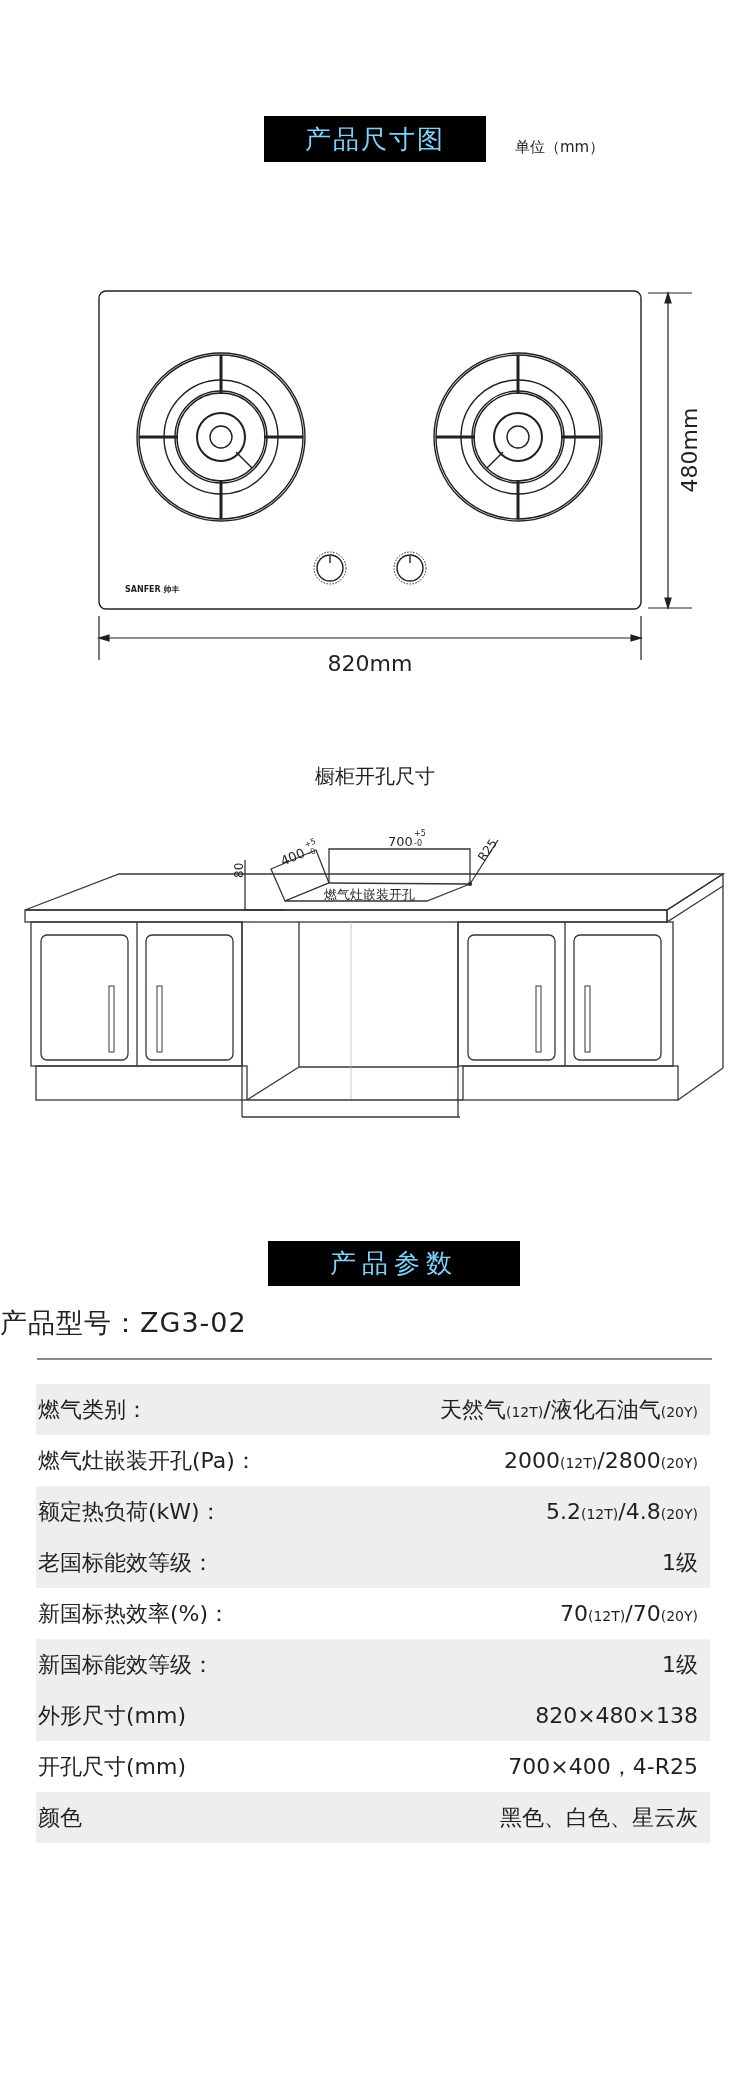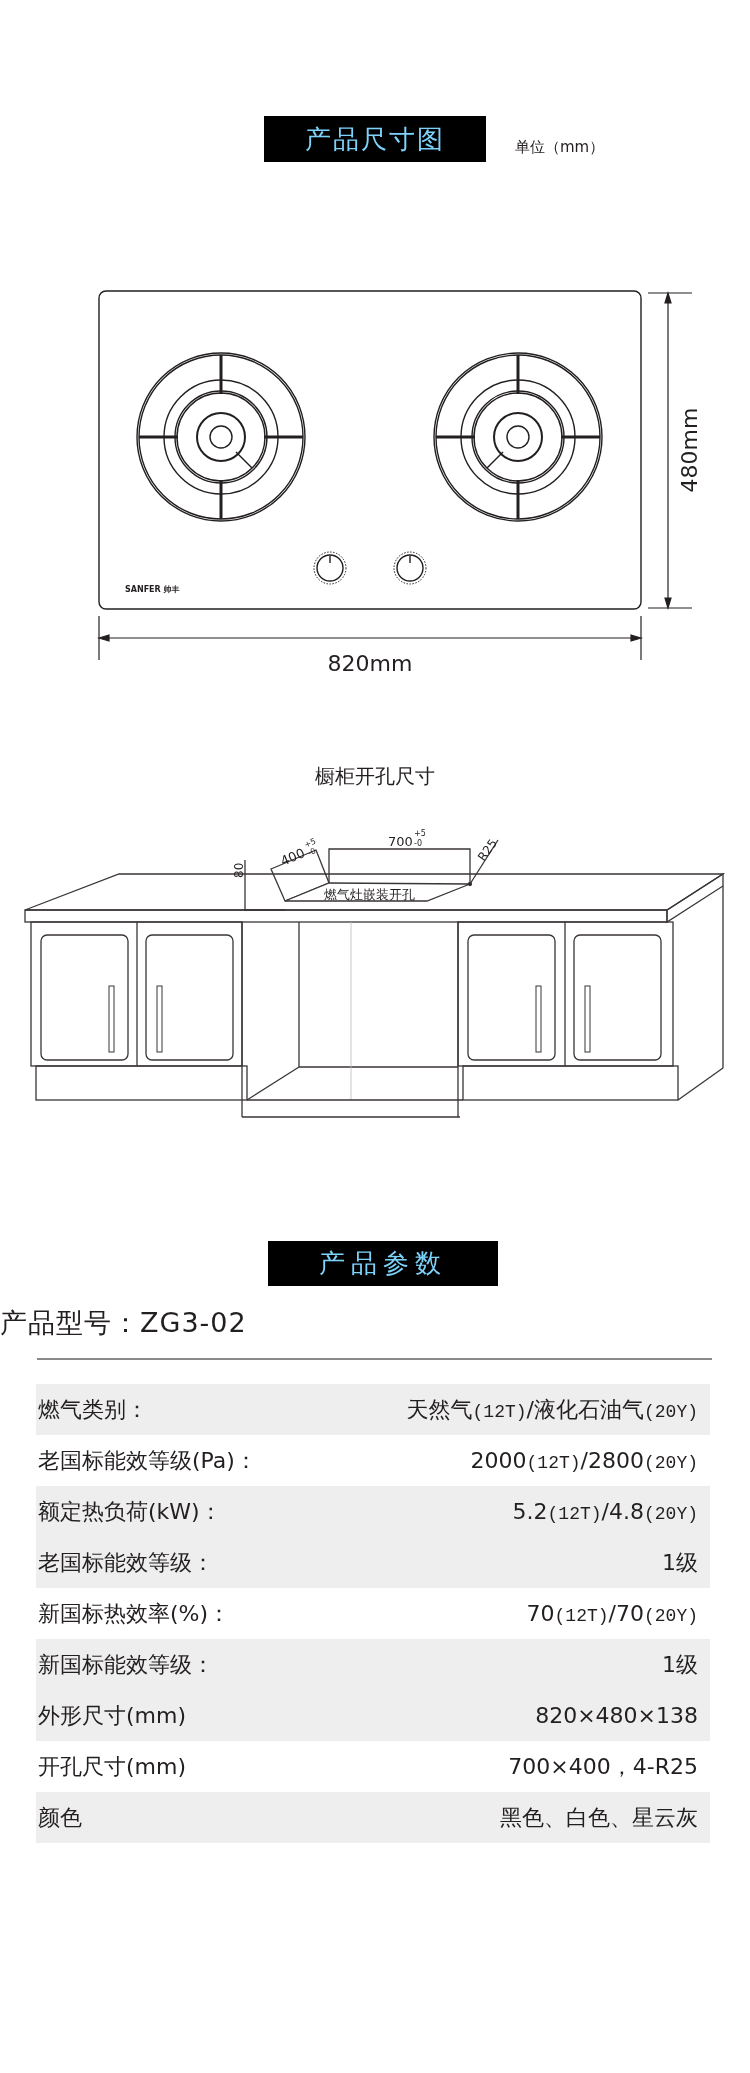--- a/index.html
+++ b/index.html
@@ -4,30 +4,30 @@
 <style>
   html, body { margin: 0; padding: 0; background: #ffffff; }
   body { width: 750px; height: 2073px; position: relative; overflow: hidden;
          font-family: "DejaVu Sans", "Liberation Sans", sans-serif; color: #231f20; }
   .abs { position: absolute; }
   .title-box { position: absolute; background: #000; color: #7dd3fc; display: flex;
                align-items: center; justify-content: center; letter-spacing: 2px; }
   .title-1 { left: 264px; top: 116px; width: 222px; height: 46px; font-size: 26px; }
   .unit { left: 515px; top: 138px; font-size: 15px; color: #231f20; }
   .section2-title { left: 0; width: 750px; top: 763px; text-align: center; font-size: 20px; }
-  .title-2 { left: 268px; top: 1241px; width: 230px; height: 45px; font-size: 26px; letter-spacing: 6px; }
+  .title-2 { left: 268px; top: 1241px; width: 252px; height: 45px; font-size: 26px; letter-spacing: 6px; }
   .model { left: 0; width: 750px; top: 1305px; text-align: left; font-size: 27px; letter-spacing: 1px; }
   .divider { left: 37px; top: 1358px; width: 675px; height: 2px; background: #8a8a8a; }
   .spec-table { position: absolute; left: 36px; top: 1384px; width: 674px; }
   .spec-row { height: 51px; display: flex; align-items: center; justify-content: space-between;
               padding: 0 12px 0 2px; box-sizing: border-box; font-size: 22px; }
   .spec-row.shaded { background: #eeeeee; }
   .spec-label { white-space: nowrap; }
   .spec-value { white-space: nowrap; text-align: right; }
-  .sub { font-size: 18px; font-family: Liberation Mono, monospace; }
+  .sub { font-size: 14px; }
   svg { position: absolute; left: 0; top: 0; }
   .dim-label { font-size: 22px; }
 </style>
 </head>
 <body>
 
 <div class="title-box title-1">产品尺寸图</div>
 <div class="abs unit">单位（mm）</div>
 
 <svg width="750" height="1140" viewBox="0 0 750 1140">
@@ -166,21 +166,21 @@
   <span>产品型号：</span><span>ZG3-02</span>
 </div>
 <div class="abs divider"></div>
 
 <div class="spec-table" id="spec-table">
     <div class="spec-row shaded">
       <span class="spec-label">燃气类别：</span>
       <span class="spec-value"><span>天然气</span><span class="sub">(12T)</span><span>/液化石油气</span><span class="sub">(20Y)</span></span>
     </div>
     <div class="spec-row">
-      <span class="spec-label">老国标能效等级(Pa)：</span>
+      <span class="spec-label">燃气灶嵌装开孔(Pa)：</span>
       <span class="spec-value"><span>2000</span><span class="sub">(12T)</span><span>/2800</span><span class="sub">(20Y)</span></span>
     </div>
     <div class="spec-row shaded">
       <span class="spec-label">额定热负荷(kW)：</span>
       <span class="spec-value"><span>5.2</span><span class="sub">(12T)</span><span>/4.8</span><span class="sub">(20Y)</span></span>
     </div>
     <div class="spec-row shaded">
       <span class="spec-label">老国标能效等级：</span>
       <span class="spec-value"><span>1级</span></span>
     </div>

